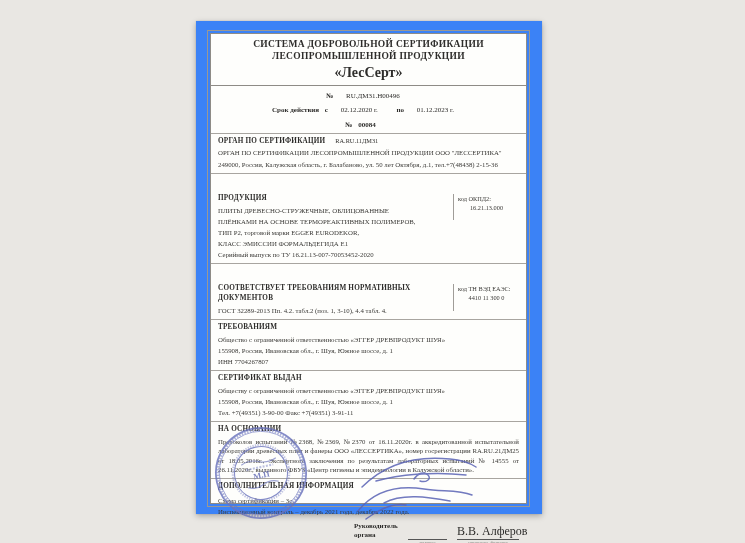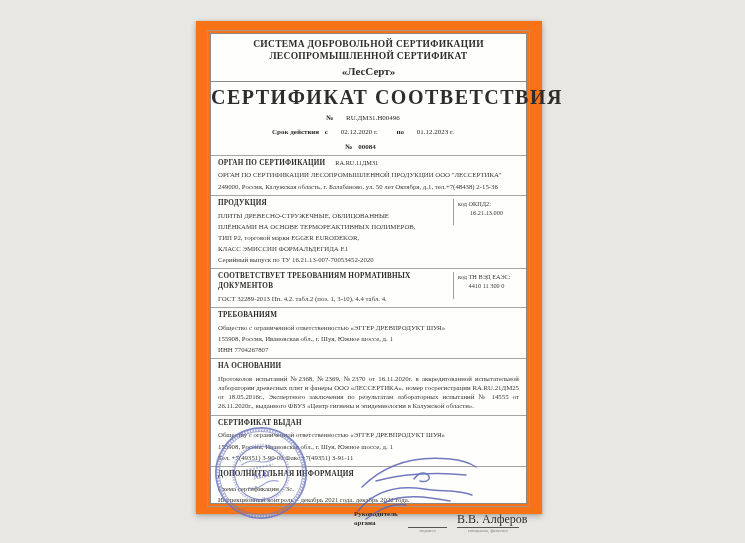--- a/index.html
+++ b/index.html
@@ -5,50 +5,50 @@
   * { margin:0; padding:0; box-sizing:border-box; }
   html,body { width:745px; height:543px; overflow:hidden; }
   body {
     background:#e9e7e3;
     font-family:"Liberation Serif", serif;
     color:#2e2d2b;
     position:relative;
   }
   .page {
     position:absolute; left:196px; top:21px; width:346px; height:493px;
-    background:#f97316;
+    background:#3b82f6;
     box-shadow:0 2px 6px rgba(0,0,0,.28), 0 0 1px rgba(0,0,0,.2);
   }
   .frame {
     position:absolute; left:11px; right:12px; top:9px; bottom:7px;
     border:1px solid #9b9893; padding:2px;
   }
   .frame-inner {
     border:1px solid #8e8b86; height:100%; width:100%;
     display:flex; flex-direction:column; position:relative;
     background:#fefefc;
   }
   .hdr-box {
     border-bottom:1px solid #8e8b86; text-align:center; padding:5px 2px 4px;
   }
   .hdr-line { font-weight:bold; font-size:9.5px; line-height:1.25; letter-spacing:.3px; }
-  .hdr-sys  { font-weight:bold; font-size:11px; margin-top:2px; }
+  .hdr-sys  { font-weight:bold; font-size:14px; margin-top:2px; }
   .title {
     text-align:center; font-weight:bold; font-size:20px; letter-spacing:1.5px;
     padding-top:4px; line-height:1.1; white-space:nowrap;
   }
   .meta-line { text-align:center; font-size:7px; margin-top:6px; }
   .meta-line .lbl { font-weight:bold; }
   .meta-line .val { margin:0 11px; }
   .blank-no { text-align:center; font-weight:bold; font-size:7px; padding:7px 16px 4px 0; }
   .section { border-top:1px solid #a8a5a0; padding:3px 7px 4px; font-size:6.8px; line-height:1.35; }
   .sec-head { font-weight:bold; font-size:7.2px; letter-spacing:.2px; }
   .sec-head .reg { font-weight:normal; font-size:6.3px; margin-left:8px; letter-spacing:0; }
   .sec-body { margin-top:2px; color:#3a3936; }
-  .row { display:flex; }
+  .row { display:flex;margin-top:17px; }
   .row .main { flex:1; padding-right:6px; }
   .code-box {
     width:66px; border-left:1px solid #a09d98; padding:1px 4px 8px;
     font-size:6.3px; line-height:1.4; color:#3a3936; align-self:flex-start;
   }
   .code-box .code-val { text-align:center; }
   .just { text-align:justify; }
   .addl { position:relative; flex:1; }
   .sig-block { margin-top:6px; padding-left:136px; }
   .sig-row { display:flex; align-items:flex-end; margin-bottom:9px; }
@@ -70,25 +70,24 @@
 </style>
 </head>
 <body>
 
 <div class="page">
   <div class="frame">
     <div class="frame-inner">
 
       <div class="hdr-box">
         <div class="hdr-line">СИСТЕМА ДОБРОВОЛЬНОЙ СЕРТИФИКАЦИИ</div>
-        <div class="hdr-line">ЛЕСОПРОМЫШЛЕННОЙ СЕРТИФИКАТ</div>
+        <div class="hdr-line">ЛЕСОПРОМЫШЛЕННОЙ ПРОДУКЦИИ</div>
         <div class="hdr-sys">«ЛесСерт»</div>
       </div>
 
-      <div class="title">СЕРТИФИКАТ СООТВЕТСТВИЯ</div>
 
       <div class="meta-line">
         <span class="lbl">№</span>
         <span class="val">RU.ДМ31.Н00496</span>
       </div>
 
       <div class="meta-line">
         <span class="lbl">Срок действия</span>
         <span class="lbl" style="margin-left:4px">с</span>
         <span class="val">02.12.2020 г.</span>
@@ -141,29 +140,29 @@
       </div>
 
       <div class="section">
         <div class="sec-head">ТРЕБОВАНИЯМ</div>
         <div class="sec-body">Общество с ограниченной ответственностью «ЭГГЕР ДРЕВПРОДУКТ ШУЯ»</div>
         <div class="sec-body">155908, Россия, Ивановская  обл., г. Шуя, Южное шоссе, д. 1</div>
         <div class="sec-body">ИНН 7704267807</div>
       </div>
 
       <div class="section">
-        <div class="sec-head">НА  ОСНОВАНИИ</div>
-        <div class="sec-body just">Протоколов испытаний №2368, №2369, №2370 от 16.11.2020г. в аккредитованной испытательной лаборатории древесных плит и фанеры ООО «ЛЕССЕРТИКА», номер госрегистрации RA.RU.21ДМ25 от 18.05.2016г., Экспертного заключения по результатам лабораторных испытаний № 14555 от 26.11.2020г., выданного ФБУЗ «Центр гигиены и эпидемиологии в Калужской области».</div>
-      </div>
-
-      <div class="section">
         <div class="sec-head">СЕРТИФИКАТ  ВЫДАН</div>
         <div class="sec-body">Обществу с ограниченной ответственностью «ЭГГЕР ДРЕВПРОДУКТ ШУЯ»</div>
         <div class="sec-body">155908, Россия, Ивановская  обл., г. Шуя, Южное шоссе, д. 1</div>
         <div class="sec-body">Тел. +7(49351) 3-90-00 Факс +7(49351) 3-91-11</div>
+      </div>
+
+      <div class="section">
+        <div class="sec-head">НА  ОСНОВАНИИ</div>
+        <div class="sec-body just">Протоколов испытаний №2368, №2369, №2370 от 16.11.2020г. в аккредитованной испытательной лаборатории древесных плит и фанеры ООО «ЛЕССЕРТИКА», номер госрегистрации RA.RU.21ДМ25 от 18.05.2016г., Экспертного заключения по результатам лабораторных испытаний № 14555 от 26.11.2020г., выданного ФБУЗ «Центр гигиены и эпидемиологии в Калужской области».</div>
       </div>
 
       <div class="section addl">
         <div class="sec-head">ДОПОЛНИТЕЛЬНАЯ  ИНФОРМАЦИЯ</div>
         <div class="sec-body" style="margin-top:4px">Схема сертификации – 3с.</div>
         <div class="sec-body">Инспекционный контроль – декабрь 2021 года, декабрь 2022 года.</div>
 
         <div class="sig-block">
           <div class="sig-row">
             <div class="sig-label">Руководитель органа</div>

